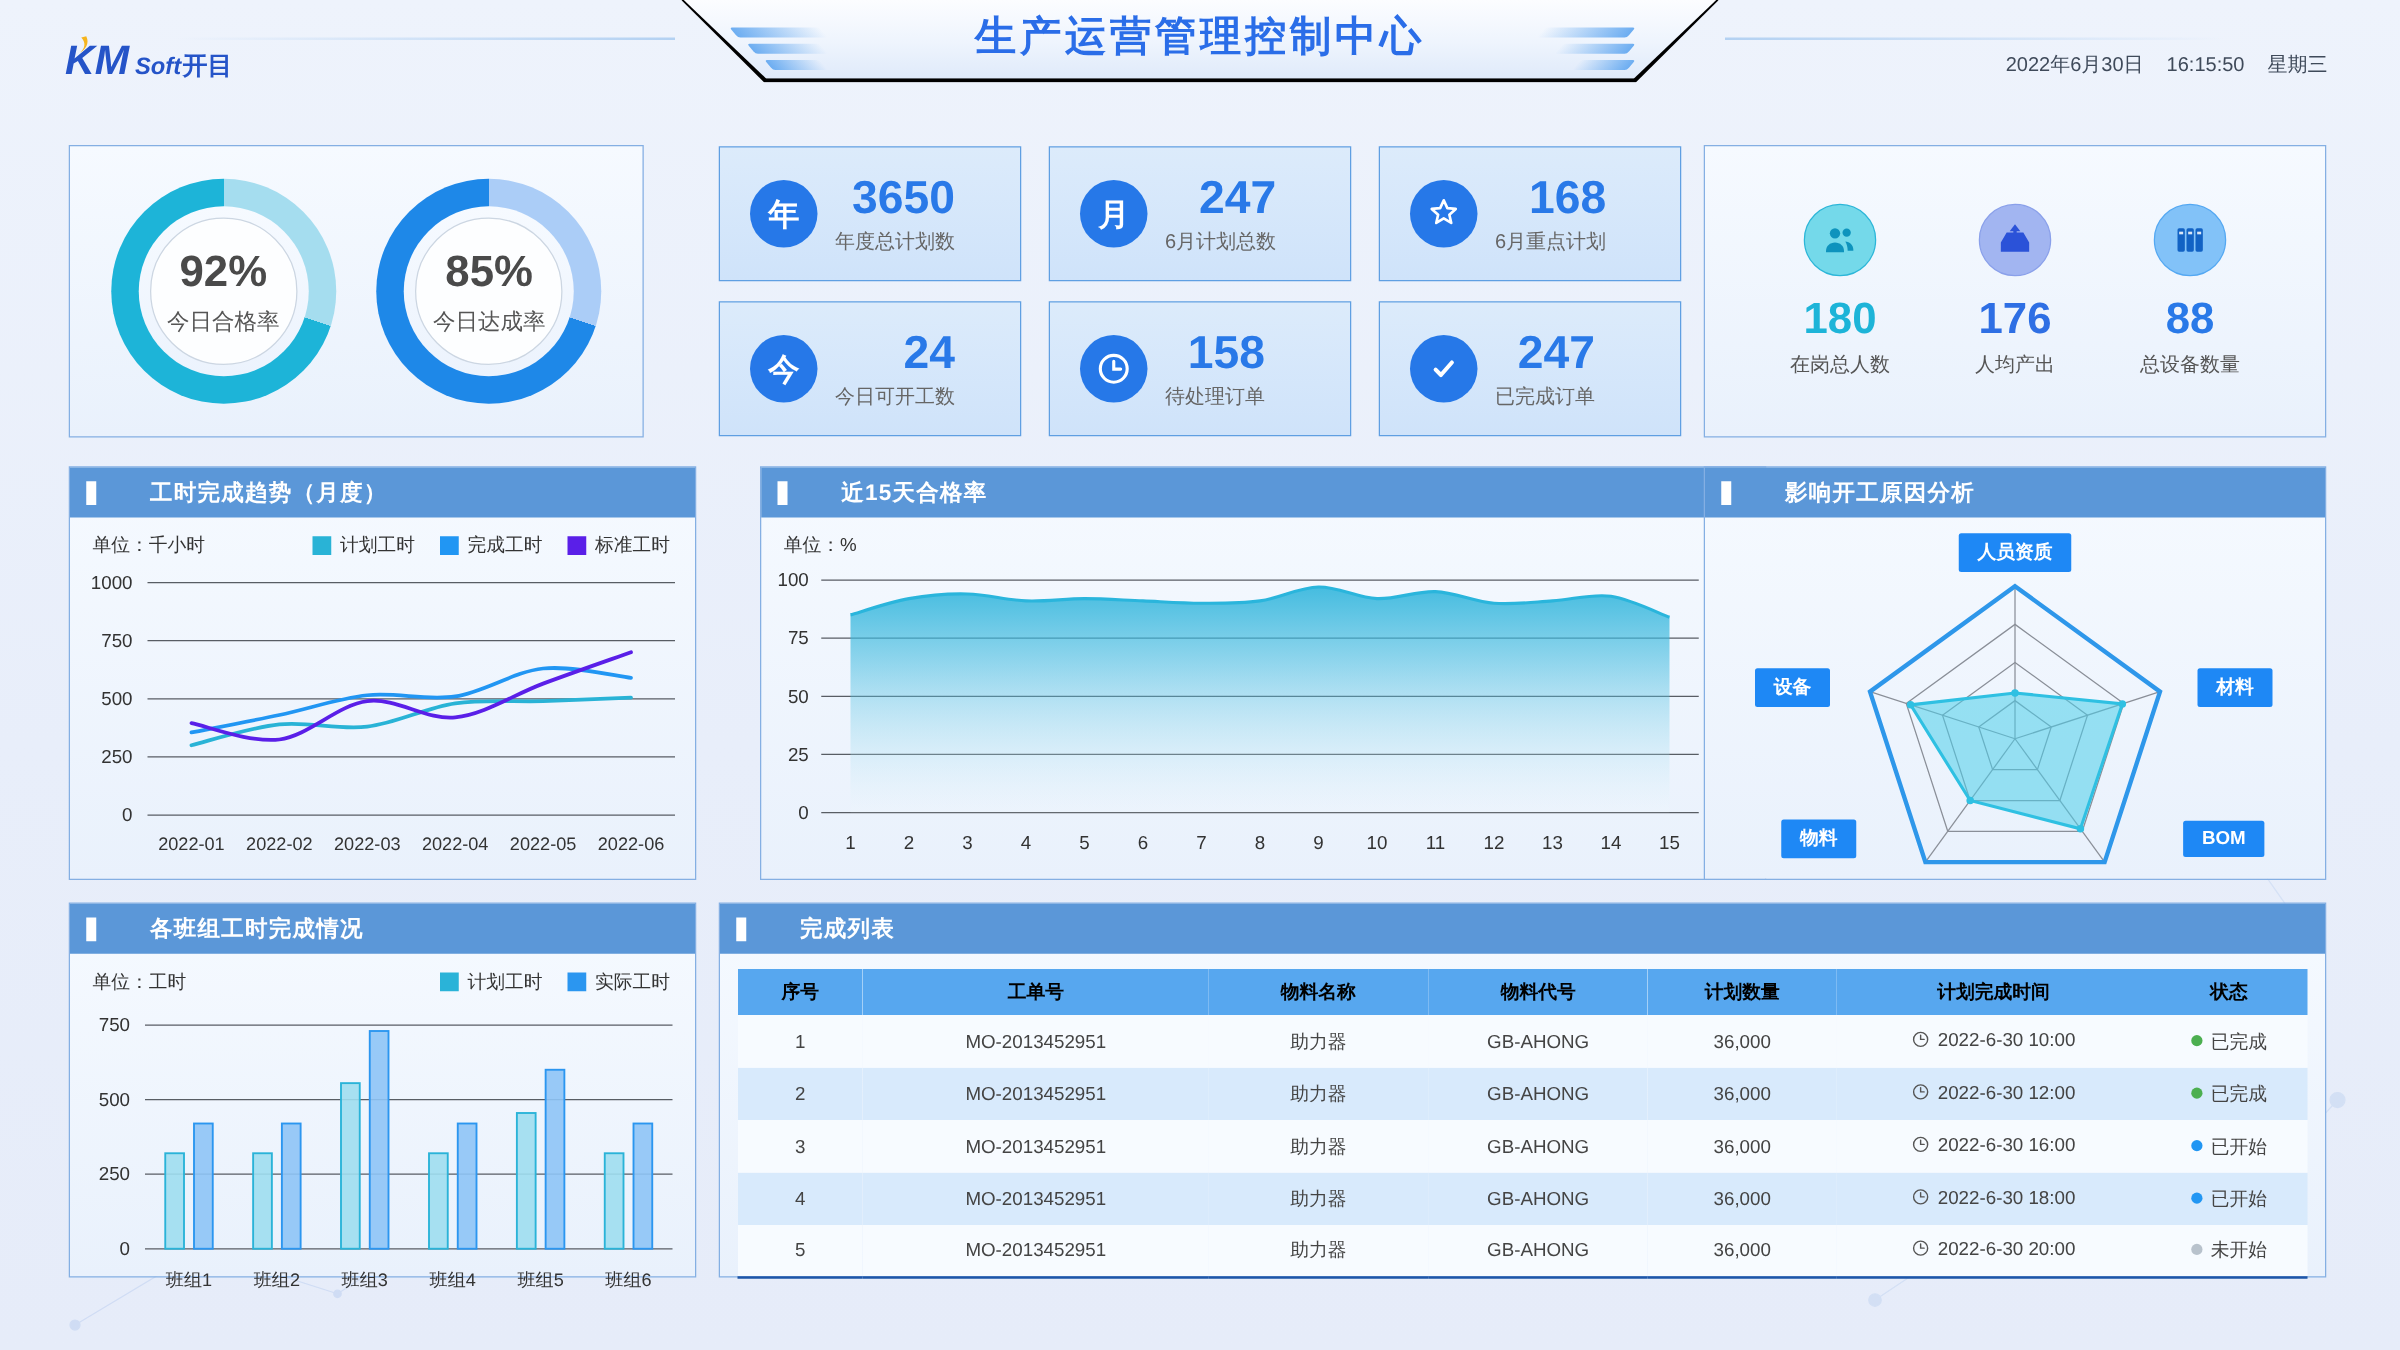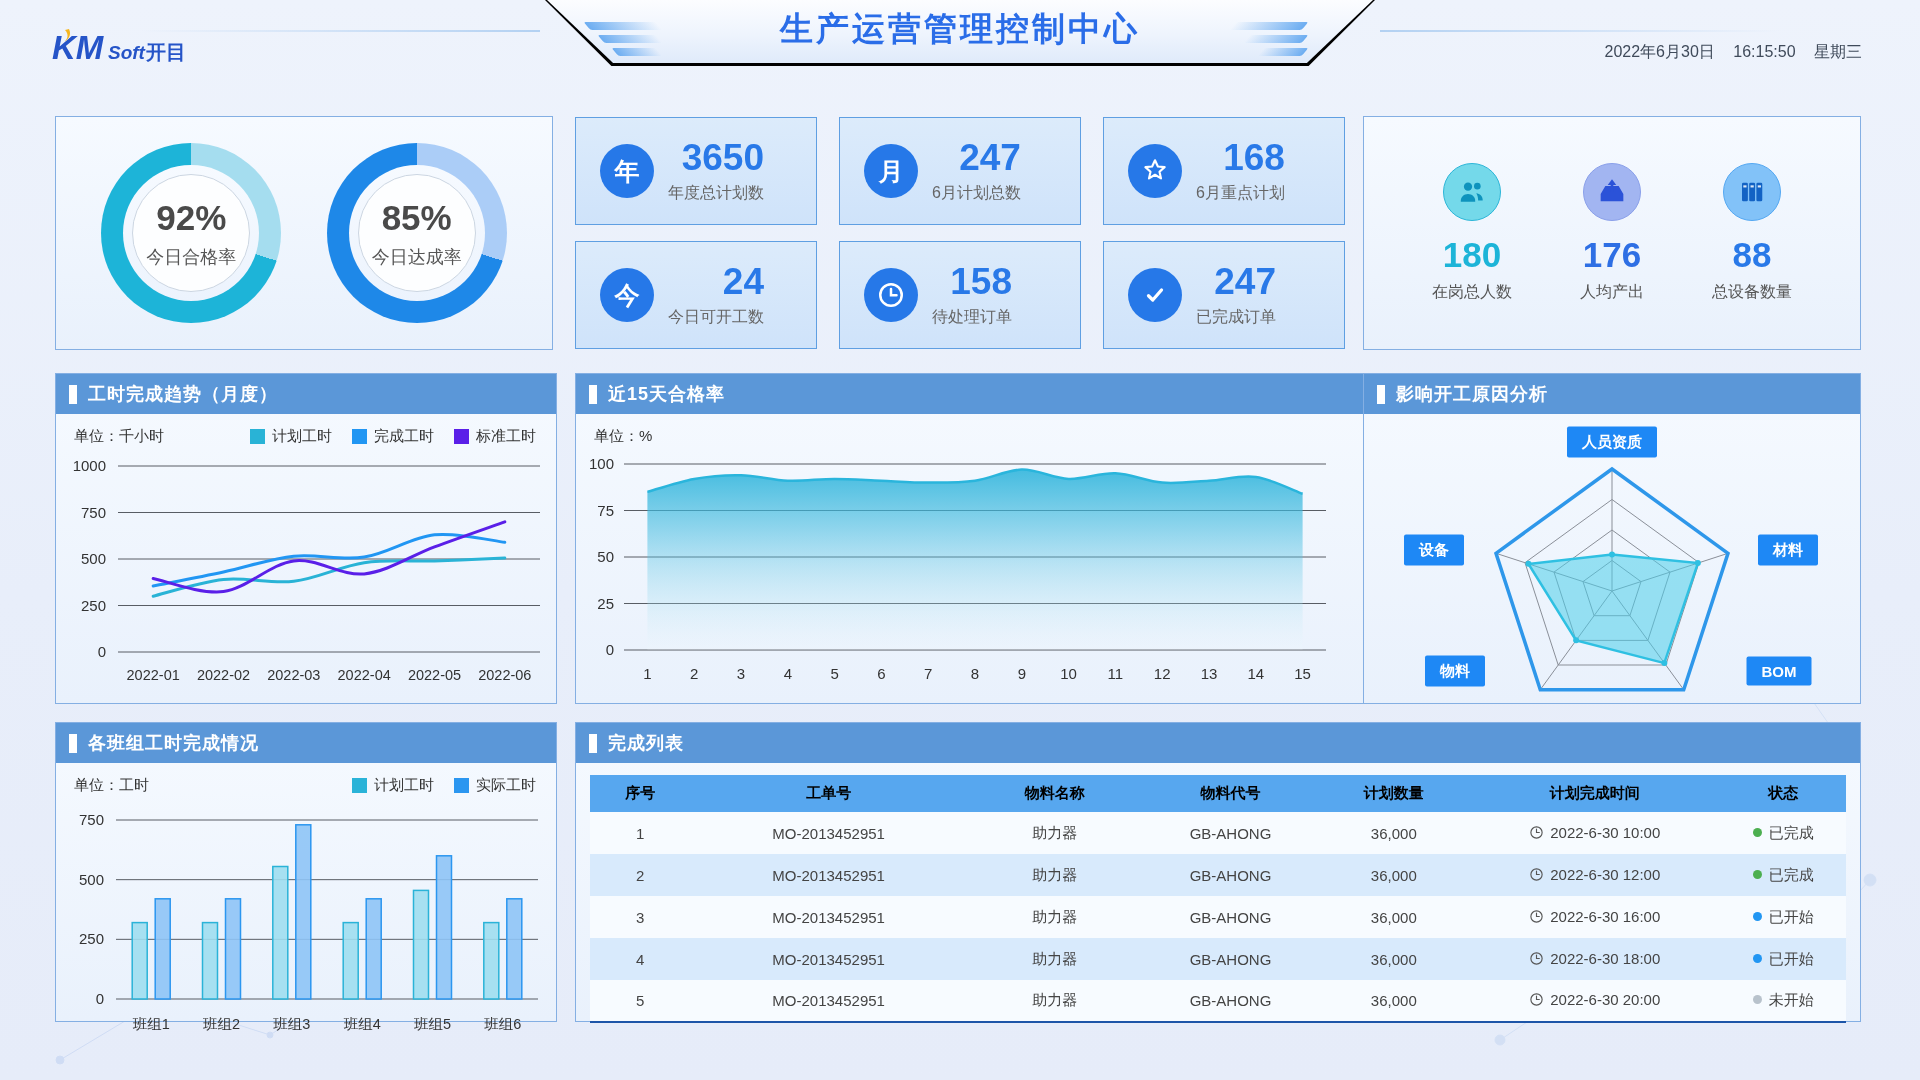--- a/index.html
+++ b/index.html
@@ -31,31 +31,31 @@
   .stripe:nth-child(3){ width:44px; margin-left:28px; margin-right:28px;}
   .hline { position:absolute; top:30px; height:2px; }
   .hline.left { left:140px; width:400px; background:linear-gradient(90deg,rgba(179,209,242,0),#b3d1f2); }
   .hline.right { right:140px; width:400px; background:linear-gradient(270deg,rgba(179,209,242,0),#b3d1f2); }
   .datetime { position:absolute; right:58px; top:42px; font-size:16px; color:#3f4a5a; }
   .datetime span { margin-left:14px; }
 
   
   .panel { position:absolute; border:1px solid #84afe3;
     background:linear-gradient(180deg,#f6faff 0%,#e9f1fc 100%); }
-  .panel-head { height:40px; background:#5b97d8; display:flex; align-items:center; padding:0 13px; }
+  .panel-head { height:40px; background:#5b97d8; display:flex; align-items:center; padding:0 13px;gap:32px; }
   .panel-head .marker { width:8px; height:19px; background:#fff; margin-right:11px; }
   .panel-head .ptitle { color:#fff; font-size:18px; font-weight:bold; letter-spacing:1px; }
   .chart-meta { display:flex; justify-content:space-between; align-items:center; padding:13px 20px 0 18px; }
   .unit-label { font-size:15px; color:#333; }
   .legend { display:flex; gap:20px; }
   .legend-item { display:flex; align-items:center; gap:7px; font-size:15px; color:#333; }
   .legend-swatch { width:15px; height:15px; display:inline-block; }
 
   
-  #gauge-panel { left:55px; top:116px; width:498px; height:234px;
+  #gauge-panel { left:55px; top:116px; width:460px; height:234px;
     display:flex; justify-content:space-evenly; align-items:center; }
   .gauge { width:180px; height:180px; position:relative; }
   .ring { width:180px; height:180px; border-radius:50%; }
   .hole { position:absolute; left:22px; top:22px; width:136px; height:136px; border-radius:50%;
     background:linear-gradient(180deg,#f6faff,#ecf3fd); }
   .gauge-inner { position:absolute; left:31px; top:31px; width:118px; height:118px; border-radius:50%;
     background:#fdfeff; border:1px solid #ccd6e2; display:flex; flex-direction:column;
     justify-content:center; align-items:center; }
   .gauge-value { font-size:35px; font-weight:bold; color:#4a4a4a; }
   .gauge-label { font-size:18px; color:#555; margin-top:7px; }
@@ -76,21 +76,21 @@
   
   #kpi-panel { left:1363px; top:116px; width:498px; height:234px;
     display:flex; justify-content:space-evenly; align-items:center; }
   .kpi { text-align:center; }
   .kpi-circle { width:58px; height:58px; border-radius:50%; margin:0 auto;
     display:flex; align-items:center; justify-content:center; }
   .kpi-value { font-size:35px; font-weight:bold; margin-top:16px; line-height:1; }
   .kpi-label { font-size:16px; color:#555; margin-top:10px; }
 
   #trend-panel { left:55px; top:373px; width:502px; height:331px; }
-  #qual-panel  { left:575px; top:373px; width:805px; height:331px; }
+  #qual-panel  { left:608px; top:373px; width:805px; height:331px; }
   #radar-panel { left:1363px; top:373px; width:498px; height:331px; }
   #bar-panel   { left:55px; top:722px; width:502px; height:300px; }
   #table-panel { left:575px; top:722px; width:1286px; height:300px; }
 
   .radar-body { position:relative; width:100%; height:289px; }
   .radar-label { position:absolute; transform:translate(-50%,-50%); background:#1e88f5; color:#fff;
     font-size:15px; font-weight:bold; padding:6px 15px; border-radius:2px; white-space:nowrap; }
 
   
   .table-wrap { padding:12px 14px 0; }

